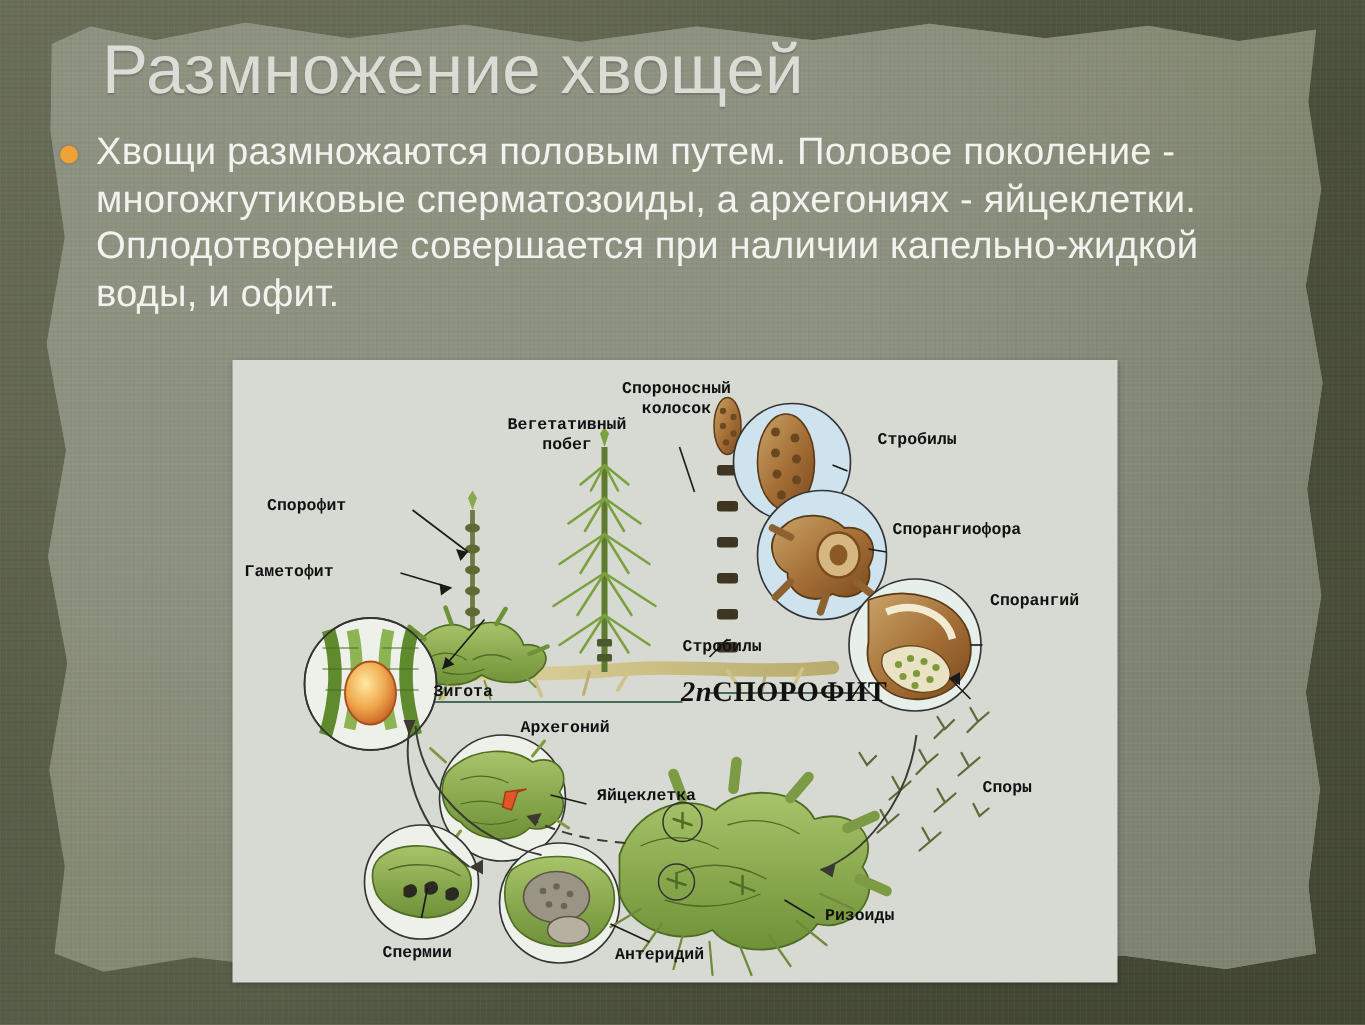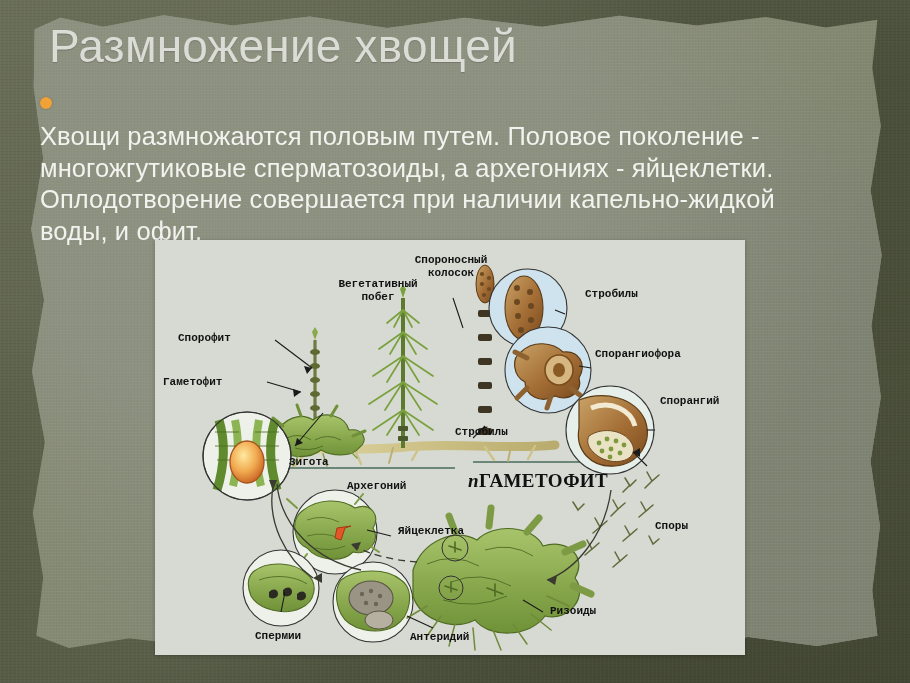--- a/index.html
+++ b/index.html
@@ -45,32 +45,32 @@
   }
   .panel::after{
     content:"";position:absolute;inset:0;
     background-image:
       repeating-linear-gradient(0deg, rgba(255,255,255,.03) 0 1px, transparent 1px 3px),
       repeating-linear-gradient(90deg, rgba(0,0,0,.025) 0 1px, transparent 1px 3px);
   }
 
   
   .title{
-    position:absolute;left:49px;top:22px;
+    position:absolute;left:68px;top:22px;
     font-size:46px;line-height:1.05;
     color:#dcdcd6;font-weight:400;letter-spacing:.2px;
     white-space:nowrap;
     text-shadow:0 1px 1px rgba(0,0,0,.18);
   }
 
   
   .body-block{
     position:absolute;left:40px;top:86px;width:820px;
   }
-  .bullet-row{display:flex;align-items:flex-start;gap:12px;flex-direction:column;}
+  .bullet-row{display:flex;align-items:flex-start;gap:12px;}
   .bullet-dot{
     width:12px;height:12px;border-radius:50%;
     background:#f0a236;margin-top:11px;flex:0 0 auto;
     box-shadow:0 0 2px rgba(0,0,0,.25);
   }
   .body-text{
     font-size:25.5px;line-height:31.5px;color:#f2f2ee;
     font-weight:400;letter-spacing:.1px;
   }
   .body-text p{margin:0;white-space:nowrap;}
@@ -420,20 +420,20 @@
     <div class="dg-label" style="left:192px;top:240px;">Архегоний</div>
 
     <div class="dg-label" style="left:243px;top:285px;">Яйцеклетка</div>
 
     <div class="dg-label" style="left:100px;top:390px;">Спермии</div>
 
     <div class="dg-label" style="left:255px;top:391px;">Антеридий</div>
 
     <div class="dg-label" style="left:395px;top:365px;">Ризоиды</div>
 
-    <div class="dg-big" style="left:313px;top:230px;font-size:19px;">
-      <span class="ital">n</span><span>ГАМЕТОФИТ</span>
+    <div class="dg-big" style="left:299px;top:211px;font-size:19px;">
+      <span class="ital">2n</span><span>СПОРОФИТ</span>
     </div>
 
    </div>
   </div>
 
 </div>
 
 </body></html>

